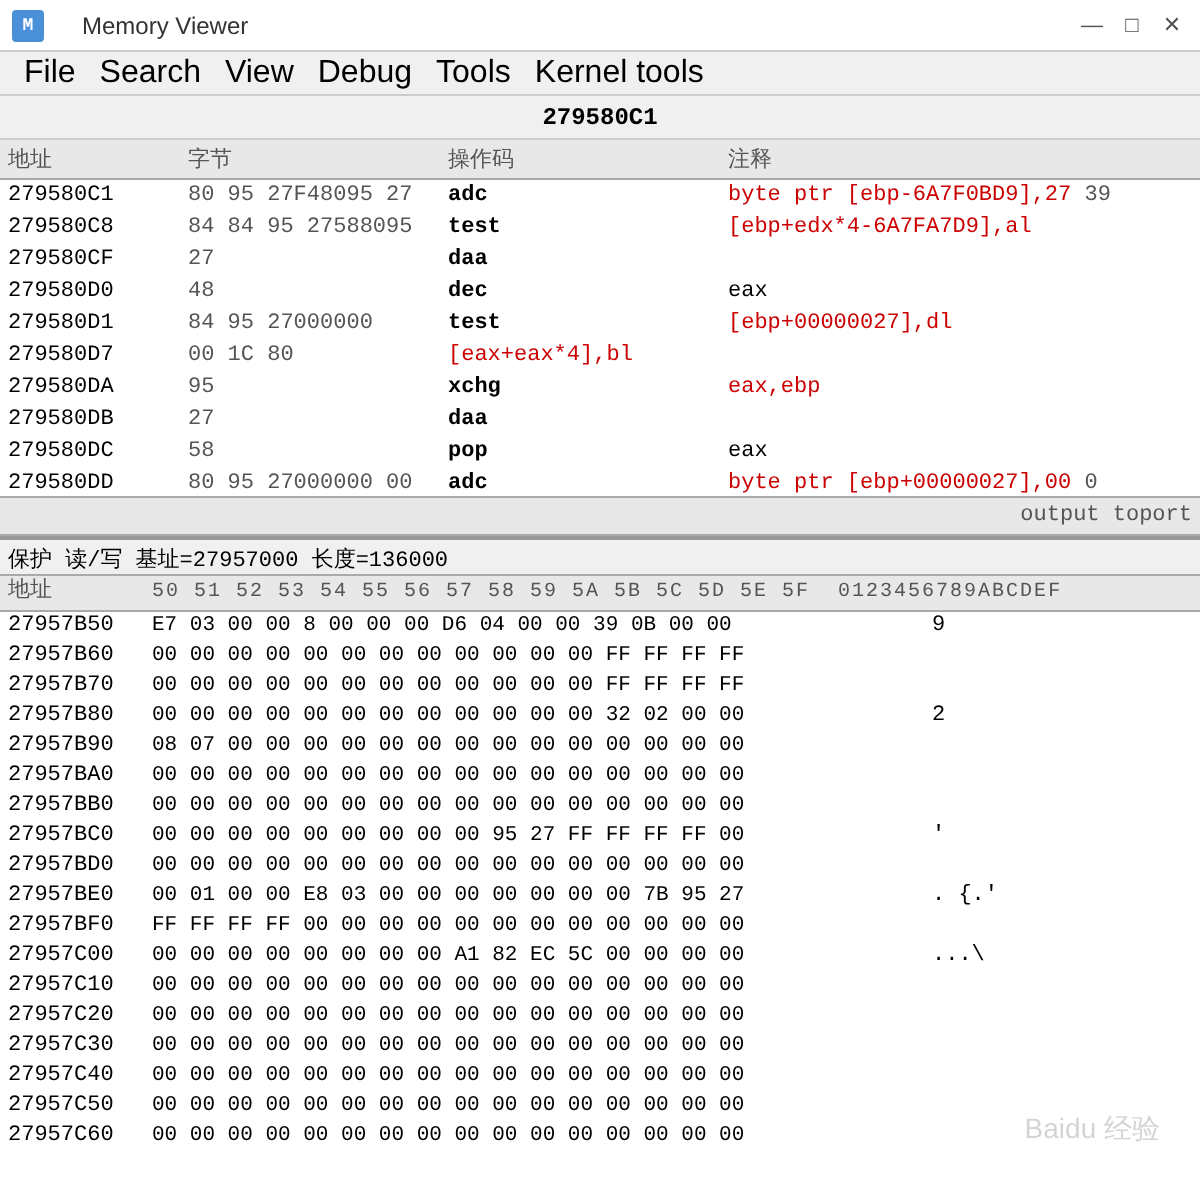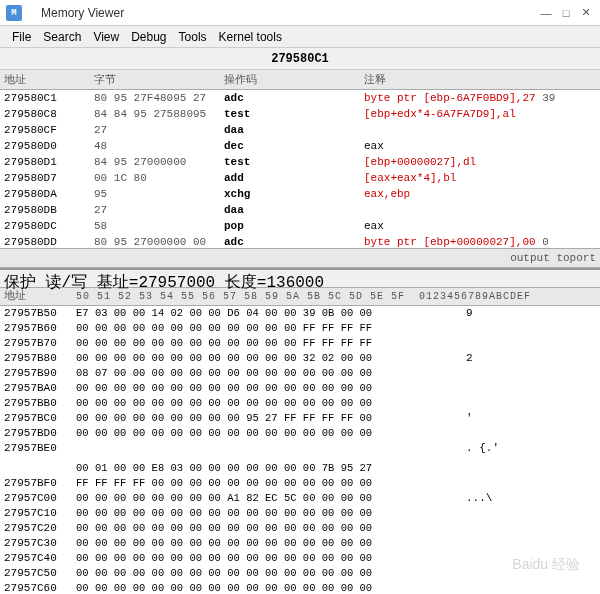--- a/index.html
+++ b/index.html
@@ -60,21 +60,21 @@
 
     
     .menu-bar {
       background: #f0f0f0;
       border-bottom: 1px solid #ccc;
       display: flex;
       align-items: center;
       padding: 2px 6px;
       height: 22px;
       font-family: 'Segoe UI', sans-serif;
-      font-size: 12px;
+      font-size: 16px;
     }
     .menu-item {
       padding: 2px 6px;
       cursor: pointer;
       color: #000;
     }
 
     
     .nav-bar {
       background: #f0f0f0;
@@ -154,21 +154,21 @@
     .lower-panel {
       background: #fff;
       flex: 1;
       overflow: hidden;
       position: relative;
     }
     .lower-panel-info {
       background: #f0f0f0;
       border-bottom: 1px solid #aaa;
       padding: 2px 4px;
-      font-size: 16px;
+      font-size: 11px;
       color: #000;
       height: 18px;
     }
     .hex-header {
       display: flex;
       background: #e8e8e8;
       border-bottom: 1px solid #aaa;
       padding: 1px 4px;
       line-height: 15px;
     }
@@ -282,21 +282,20 @@
   </div>
         <div class="asm-row">
     <span class="addr">279580D1</span>
     <span class="bytes">84 95 27000000</span>
     <span class="mnemonic mnemonic-bold">test</span>
     <span class="operands"><span style="color:#cc0000;">[ebp+00000027],dl</span>&nbsp;</span>
   </div>
         <div class="asm-row">
     <span class="addr">279580D7</span>
     <span class="bytes">00 1C 80</span>
-    <span class="mnemonic mnemonic-bold">add</span>
     <span class="operands"><span style="color:#cc0000;">[eax+eax*4],bl</span>&nbsp;</span>
   </div>
         <div class="asm-row">
     <span class="addr">279580DA</span>
     <span class="bytes">95</span>
     <span class="mnemonic mnemonic-bold">xchg</span>
     <span class="operands"><span style="color:#cc0000;">eax,ebp</span>&nbsp;</span>
   </div>
         <div class="asm-row">
     <span class="addr">279580DB</span>
@@ -324,21 +323,21 @@
 
   <div class="lower-panel">
     <div class="lower-panel-info">保护 读/写  基址=27957000 长度=136000</div>
     <div class="hex-header">
       <span class="addr-col">地址</span>
       <span class="hex-cols" style="font-size:10px;">50 51 52 53 54 55 56 57 58 59 5A 5B 5C 5D 5E 5F&nbsp;&nbsp;0123456789ABCDEF</span>
     </div>
     <div class="hex-rows" id="hex-rows">
     <div class="hex-row">
     <span class="addr-cell">27957B50</span>
-    <span class="hex-cells" style="font-size:10.5px;">E7 03 00 00 14 02 00 00 D6 04 00 00 39 0B 00 00</span>
+    <span class="hex-cells" style="font-size:10.5px;">E7 03 00 00 8 00 00 00 D6 04 00 00 39 0B 00 00</span>
     <span class="ascii-cell">         9  </span>
   </div>
         <div class="hex-row">
     <span class="addr-cell">27957B60</span>
     <span class="hex-cells" style="font-size:10.5px;">00 00 00 00 00 00 00 00 00 00 00 00 FF FF FF FF</span>
     <span class="ascii-cell">                </span>
   </div>
         <div class="hex-row">
     <span class="addr-cell">27957B70</span>
     <span class="hex-cells" style="font-size:10.5px;">00 00 00 00 00 00 00 00 00 00 00 00 FF FF FF FF</span>
@@ -369,21 +368,21 @@
     <span class="hex-cells" style="font-size:10.5px;">00 00 00 00 00 00 00 00 00 95 27 FF FF FF FF 00</span>
     <span class="ascii-cell">          '     </span>
   </div>
         <div class="hex-row">
     <span class="addr-cell">27957BD0</span>
     <span class="hex-cells" style="font-size:10.5px;">00 00 00 00 00 00 00 00 00 00 00 00 00 00 00 00</span>
     <span class="ascii-cell">                </span>
   </div>
         <div class="hex-row">
     <span class="addr-cell">27957BE0</span>
-    <span class="hex-cells" style="font-size:10.5px;margin-top:20px;">00 01 00 00 E8 03 00 00 00 00 00 00 00 7B 95 27</span>
+    <span class="hex-cells" style="font-size:10.5px;">00 01 00 00 E8 03 00 00 00 00 00 00 00 7B 95 27</span>
     <span class="ascii-cell">    .           {.'</span>
   </div>
         <div class="hex-row">
     <span class="addr-cell">27957BF0</span>
     <span class="hex-cells" style="font-size:10.5px;">FF FF FF FF 00 00 00 00 00 00 00 00 00 00 00 00</span>
     <span class="ascii-cell">                </span>
   </div>
         <div class="hex-row">
     <span class="addr-cell">27957C00</span>
     <span class="hex-cells" style="font-size:10.5px;">00 00 00 00 00 00 00 00 A1 82 EC 5C 00 00 00 00</span>

